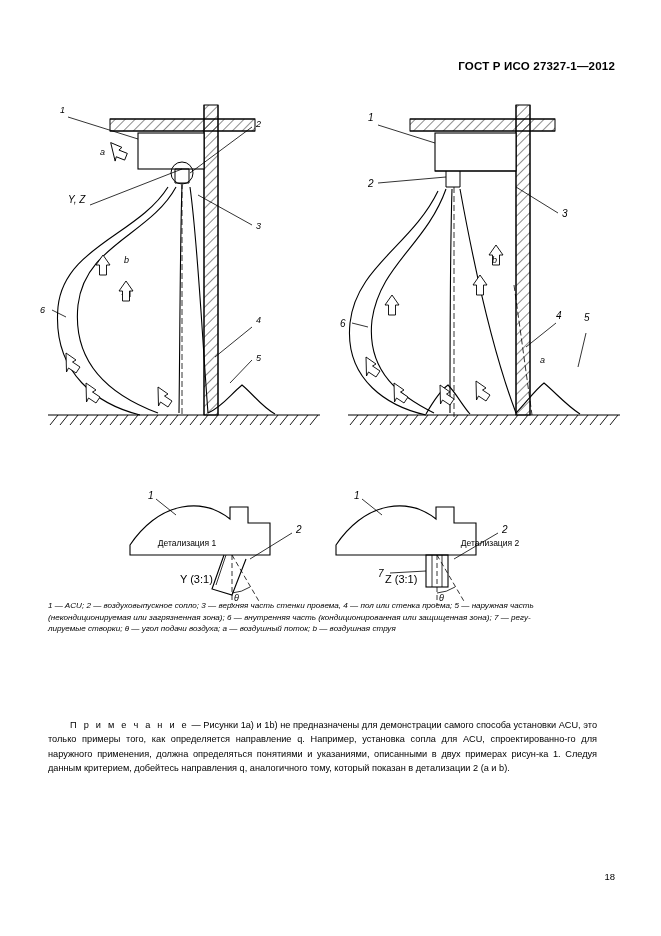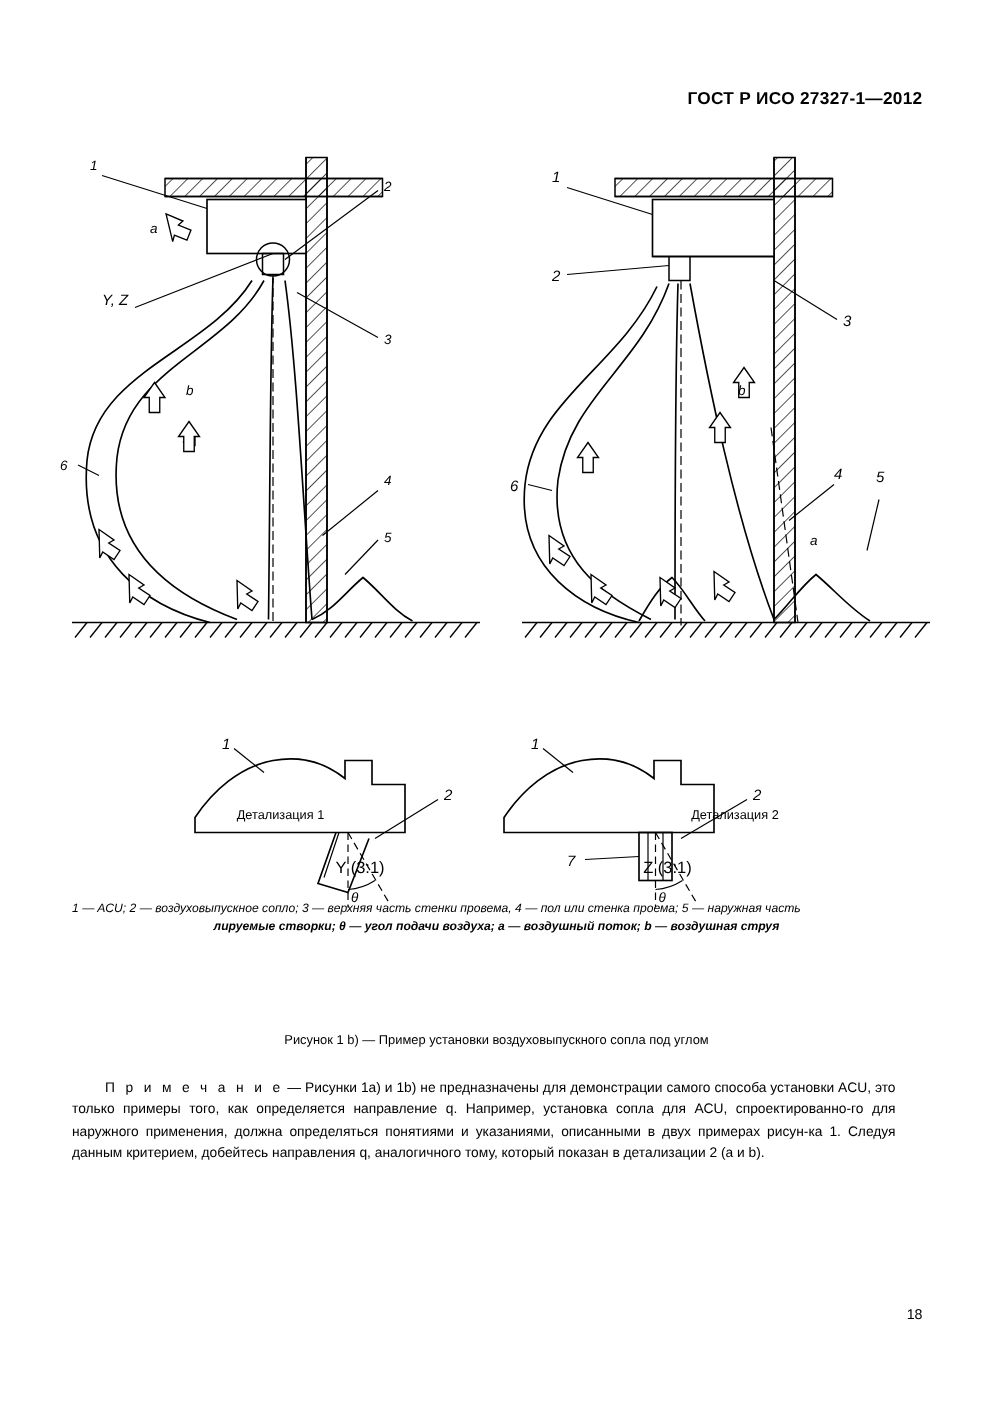--- a/index.html
+++ b/index.html
@@ -45,37 +45,37 @@
     position: absolute;
     font-size: 8.5px;
     text-align: center;
   }
   .cap-det1 { top: 443px; left: 92px; width: 130px; }
   .cap-det2 { top: 443px; left: 395px; width: 130px; }
   .cap-yz {
     position: absolute;
     font-size: 11px;
     font-weight: normal;
-    text-align: center;
+    text-align: left;
   }
   .cap-y { top: 478px; left: 150px; width: 120px; }
   .cap-z { top: 478px; left: 355px; width: 120px; }
 
   .legend {
     position: absolute;
     top: 600px;
     left: 48px;
     width: 566px;
     font-size: 8.1px;
     line-height: 1.45;
     text-align: justify;
     font-style: italic;
   }
   .legend .ln { display: block; }
-  .legend .center { text-align: center; font-style: italic; font-weight: bold; }
+  .legend .center { font-style: italic; }
   .fig-caption {
     position: absolute;
     top: 688px;
     left: 48px;
     width: 566px;
     text-align: center;
     font-size: 8.6px;
   }
   .body-text {
     position: absolute;
@@ -343,23 +343,23 @@
     </svg>
 
     <div class="cap-det cap-det1">Детализация 1</div>
     <div class="cap-det cap-det2">Детализация 2</div>
     <div class="cap-yz cap-y">Y (3:1)</div>
     <div class="cap-yz cap-z">Z (3:1)</div>
   </div>
 
   <div class="legend">
     <span class="ln">1 — ACU; 2 — воздуховыпускное сопло; 3 — верхняя часть стенки провема, 4 — пол или стенка проема; 5 — наружная часть</span>
+    <span class="ln">(некондиционируемая или загрязненная зона); 6 — внутренняя часть (кондиционированная или защищенная зона); 7 — регу-</span>
     <span class="ln center">лируемые створки; θ — угол подачи воздуха; a — воздушный поток; b — воздушная струя</span>
   </div>
 
-  <div class="fig-caption">Рисунок 1 b) — Пример установки воздуховыпускного сопла под углом</div>
 
   <div class="body-text">
     <p class="note"><span class="spaced">П р и м е ч а н и е</span><span> — Рисунки 1а) и 1b) не предназначены для демонстрации самого способа установки ACU, это только примеры того, как определяется направление q. Например, установка сопла для ACU, спроектированно-го для наружного применения, должна определяться понятиями и указаниями, описанными в двух примерах рисун-ка 1. Следуя данным критерием, добейтесь направления q, аналогичного тому, который показан в детализации 2 (a и b).</span></p>
   </div>
 
   <div class="page-num">18</div>
 </div>
 
 </body></html>

